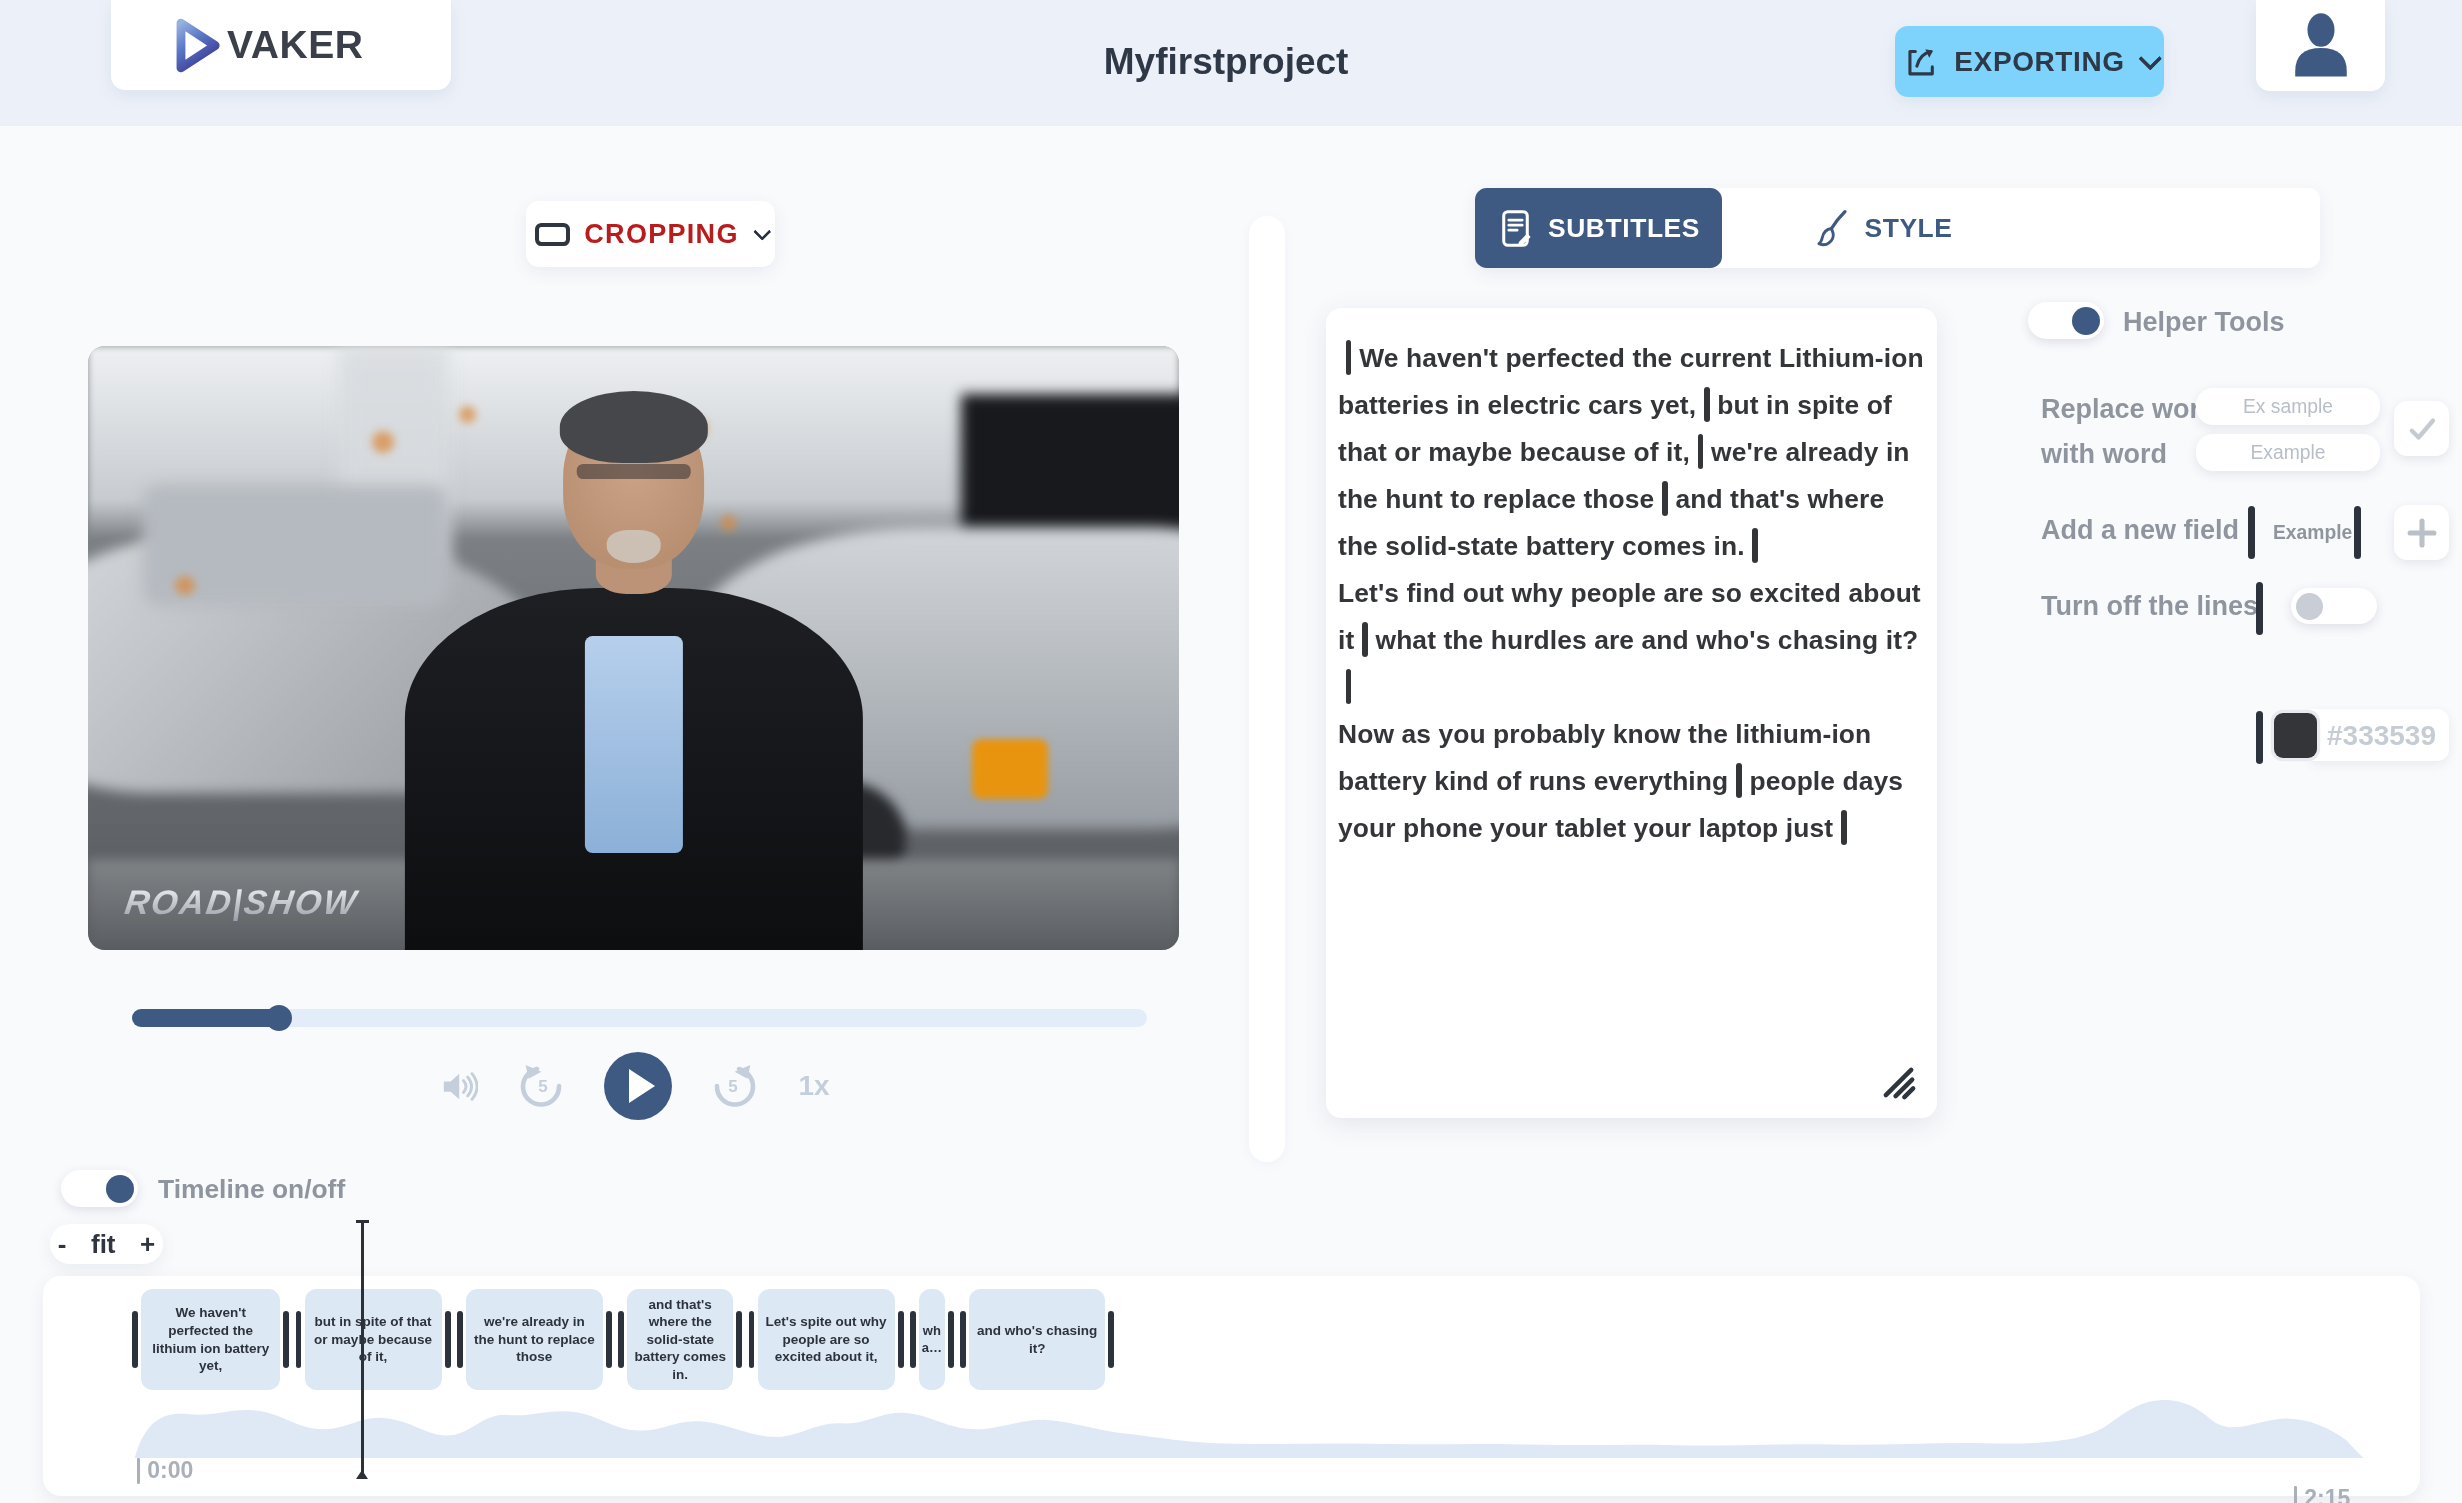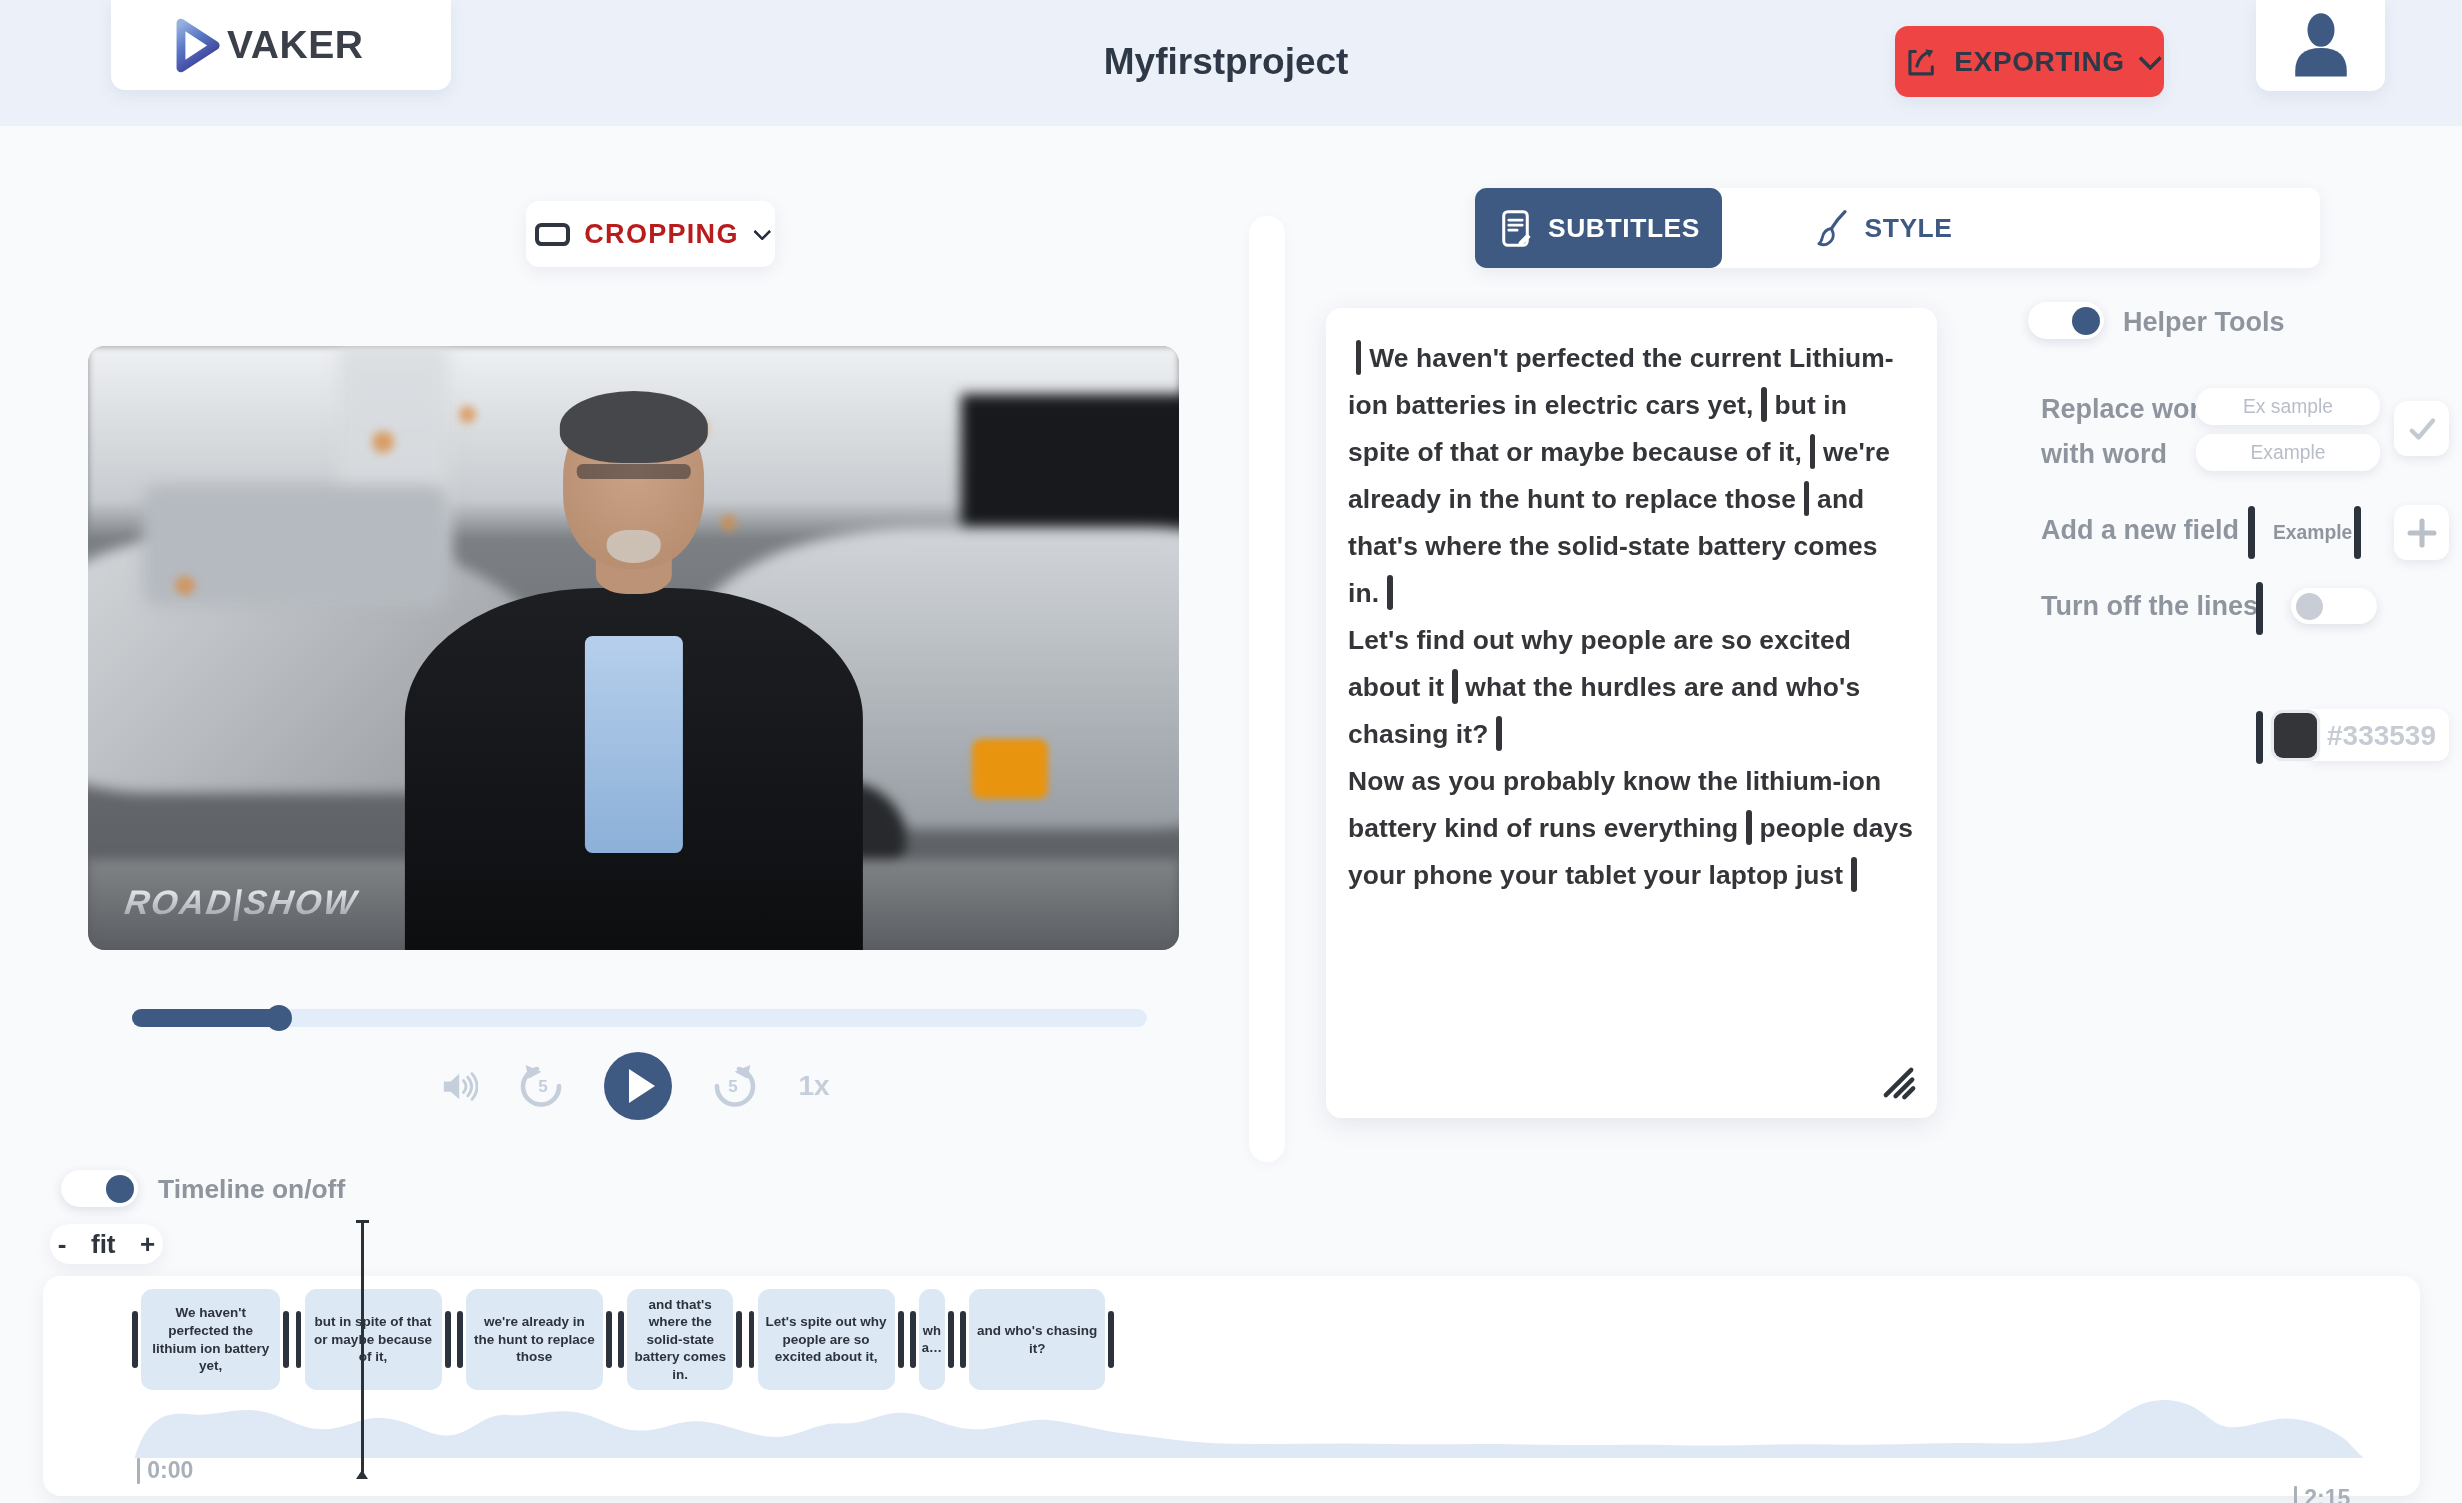--- a/index.html
+++ b/index.html
@@ -17,21 +17,21 @@
   html,body{width:2462px;height:1504px;overflow:hidden}
   body{font-family:"Liberation Sans",sans-serif;background:#f9fafc;color:var(--ink);-webkit-font-smoothing:antialiased}
   #app{position:absolute;inset:0;width:2462px;height:1504px}
 
   
   .header{position:absolute;left:0;top:0;width:2462px;height:126px;background:#ecf1f9}
   .logo-card{position:absolute;left:111px;top:0;width:340px;height:90px;background:#fff;border-radius:0 0 14px 14px;box-shadow:var(--card-shadow);display:flex;align-items:center;gap:0;padding-left:57px}
   .logo-mark{width:59px;height:59px}
   .brand{font-size:39px;font-weight:700;letter-spacing:0.6px;color:#3a3f49}
   .project-title{position:absolute;left:50%;top:41px;transform:translateX(-52%);font-size:37px;font-weight:700;color:#2f3847}
-  .export-btn{position:absolute;left:1895px;top:26px;width:269px;height:71px;background:#ef4444;border-radius:13px;box-shadow:var(--card-shadow);display:flex;align-items:center;justify-content:center;gap:14px;cursor:pointer}
+  .export-btn{position:absolute;left:1895px;top:26px;width:269px;height:71px;background:#7dd3fc;border-radius:13px;box-shadow:var(--card-shadow);display:flex;align-items:center;justify-content:center;gap:14px;cursor:pointer}
   .export-btn .lbl{font-size:28px;font-weight:700;letter-spacing:0.6px;color:#2f3847}
   .chev{width:17px;height:17px;border-right:4.5px solid #2f3847;border-bottom:4.5px solid #2f3847;transform:rotate(45deg) translateY(-3.9px);border-radius:1.9px}
   .avatar-card{position:absolute;left:2256px;top:0;width:129px;height:91px;background:#fff;border-radius:0 0 14px 14px;box-shadow:var(--card-shadow);display:flex;align-items:center;justify-content:center;cursor:pointer}
 
   
   .cropping-btn{position:absolute;left:526px;top:201px;width:249px;height:66px;background:#fff;border-radius:13px;box-shadow:var(--card-shadow);display:flex;align-items:center;justify-content:center;gap:14px;cursor:pointer}
   .cropping-btn .lbl{font-size:27px;font-weight:700;letter-spacing:1.3px;color:#b91c1c}
   .crop-ico{width:35px;height:23px;border:4.5px solid #2f3640;border-radius:6.4px}
   .cropping-btn .chev{border-color:#273043;width:13px;height:13px;border-width:3.9px}
 
@@ -71,21 +71,21 @@
   
   .tabs-card{position:absolute;left:1475px;top:188px;width:845px;height:80px;background:#fff;border-radius:11.6px;box-shadow:var(--card-shadow);display:flex;align-items:center}
   .tab{display:flex;align-items:center;justify-content:center;gap:14px;height:80px;cursor:pointer}
   .tab .lbl{font-size:26.4px;font-weight:700;letter-spacing:0.6px;color:var(--accent)}
   .tab.active{width:247px;background:var(--accent);border-radius:11.6px}
   .tab.active .lbl{color:#fff}
   .tab.t-style{width:322px}
   .tab.t-add{width:271px}
 
   
-  .editor-card{position:absolute;left:1326px;top:308px;width:611px;height:810px;background:#fff;border-radius:15.5px;box-shadow:0 6.4px 26px rgba(40,60,100,.10);padding:27px 22px;cursor:text}
+  .editor-card{position:absolute;left:1326px;top:308px;width:611px;height:810px;background:#fff;border-radius:15.5px;box-shadow:0 6.4px 26px rgba(40,60,100,.10);padding:27px 12px;cursor:text}
   .editor-text{font-size:26.4px;line-height:47px;font-weight:700;color:var(--sub-ink);letter-spacing:0.1px}
   .caret-bar{display:inline-block;width:5.8px;height:35px;background:var(--sub-ink);border-radius:3.2px;vertical-align:-7.7px;margin:0 7.7px;cursor:col-resize}
   .resize-handle{position:absolute;right:18px;bottom:17px;cursor:nwse-resize}
 
   
   .toggle{position:absolute;background:#fff;border-radius:22px;box-shadow:0 3.2px 10.3px rgba(30,50,90,.13);cursor:pointer}
   .toggle .knob{position:absolute;top:4.5px;left:4.5px;border-radius:50%;background:#c9ced6}
   .toggle.on .knob{left:auto;right:4.5px;background:var(--accent)}
   .hl{position:absolute;font-size:27px;font-weight:600;color:var(--gray-label)}
   .pill-input{position:absolute;background:#fff;border:none;border-radius:17px;box-shadow:0 3.2px 10.3px rgba(30,50,90,.10);font-family:"Liberation Sans",sans-serif;font-size:19.3px;color:#6d737c;text-align:center;outline:none}

